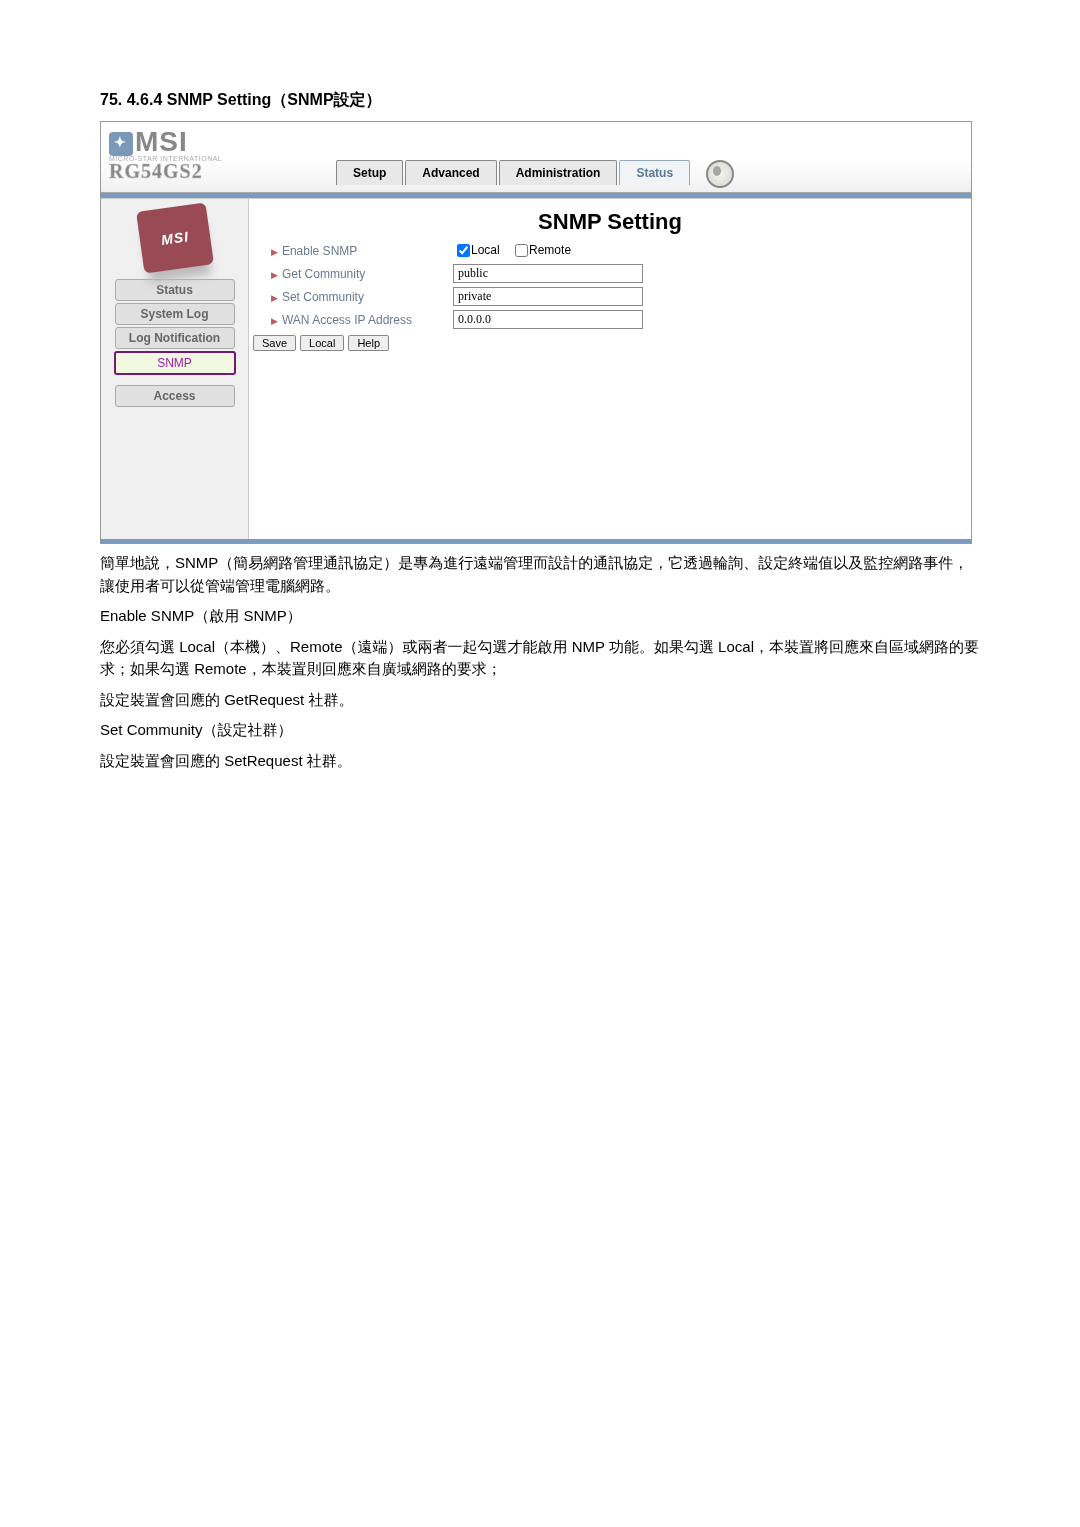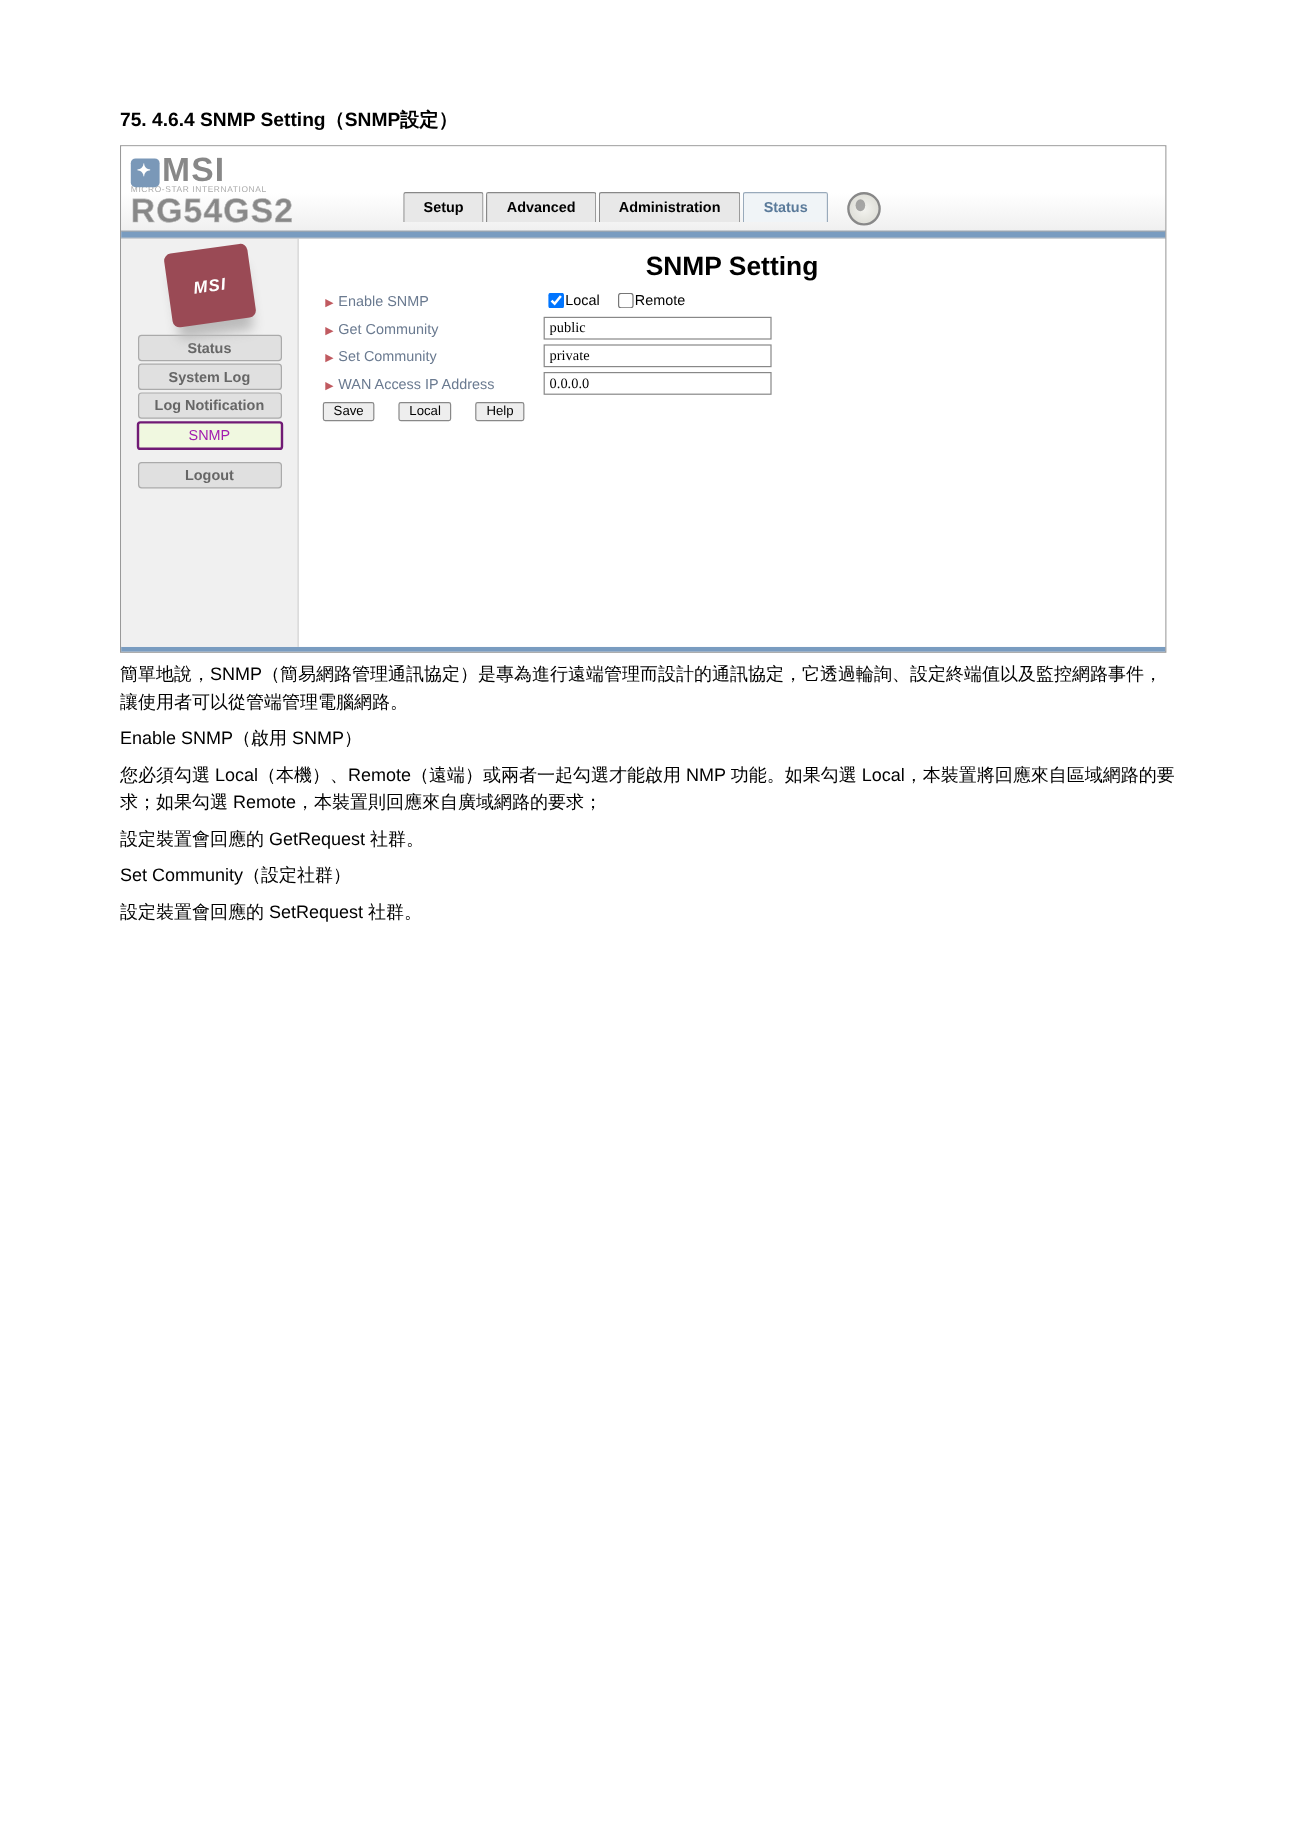--- a/index.html
+++ b/index.html
@@ -60,22 +60,22 @@
     top: 2px;
     font-size: 14px;
   }
   .logo-sub {
     font-size: 7px;
     color: #aaa;
     letter-spacing: 0.5px;
     margin-top: -3px;
   }
   .model {
-    font-family: Liberation Sans, sans-serif;
-    font-size: 28px;
+    font-family: Liberation Serif, serif;
+    font-size: 20px;
     letter-spacing: 1px;
     color: #888;
     -webkit-text-stroke: 0.5px #bbb;
     margin-top: -2px;
     font-weight: bold;
   }
   .nav-tabs {
     position: absolute;
     left: 235px;
     bottom: 0;
@@ -248,24 +248,24 @@
   }
   .row-setting label {
     margin-right: 8px;
     font-size: 12px;
   }
   .row-setting input[type=checkbox] {
     vertical-align: middle;
     margin-right: 1px;
   }
   .action-row {
-    margin-left: 20px;
+    margin-left: 4px;
     margin-top: 4px;
     display: flex;
-    gap: 20px;
+    gap: 4px;
   }
   .action-btn {
     border: 1px solid #888;
     background: #eee;
     font-size: 11px;
     padding: 1px 8px;
     border-radius: 2px;
     cursor: pointer;
     font-family: Arial, sans-serif;
   }
@@ -318,21 +318,21 @@
         <div class="sidebar-badge">
           <div class="sidebar-badge-shape">
             <span>MSI</span>
           </div>
         </div>
         <div class="side-btn">Status</div>
         <div class="side-btn">System Log</div>
         <div class="side-btn">Log Notification</div>
         <div class="side-btn green">SNMP</div>
         <div style="height:6px"></div>
-        <div class="side-btn">Logout</div>
+        <div class="side-btn">Access</div>
       </div>
 
       <div class="content-pane">
         <div class="snmp-title">SNMP Setting</div>
 
         <div class="settings-grid">
 
           <div class="grid-row">
             <div class="row-label">Enable SNMP</div>
             <div class="row-setting">

